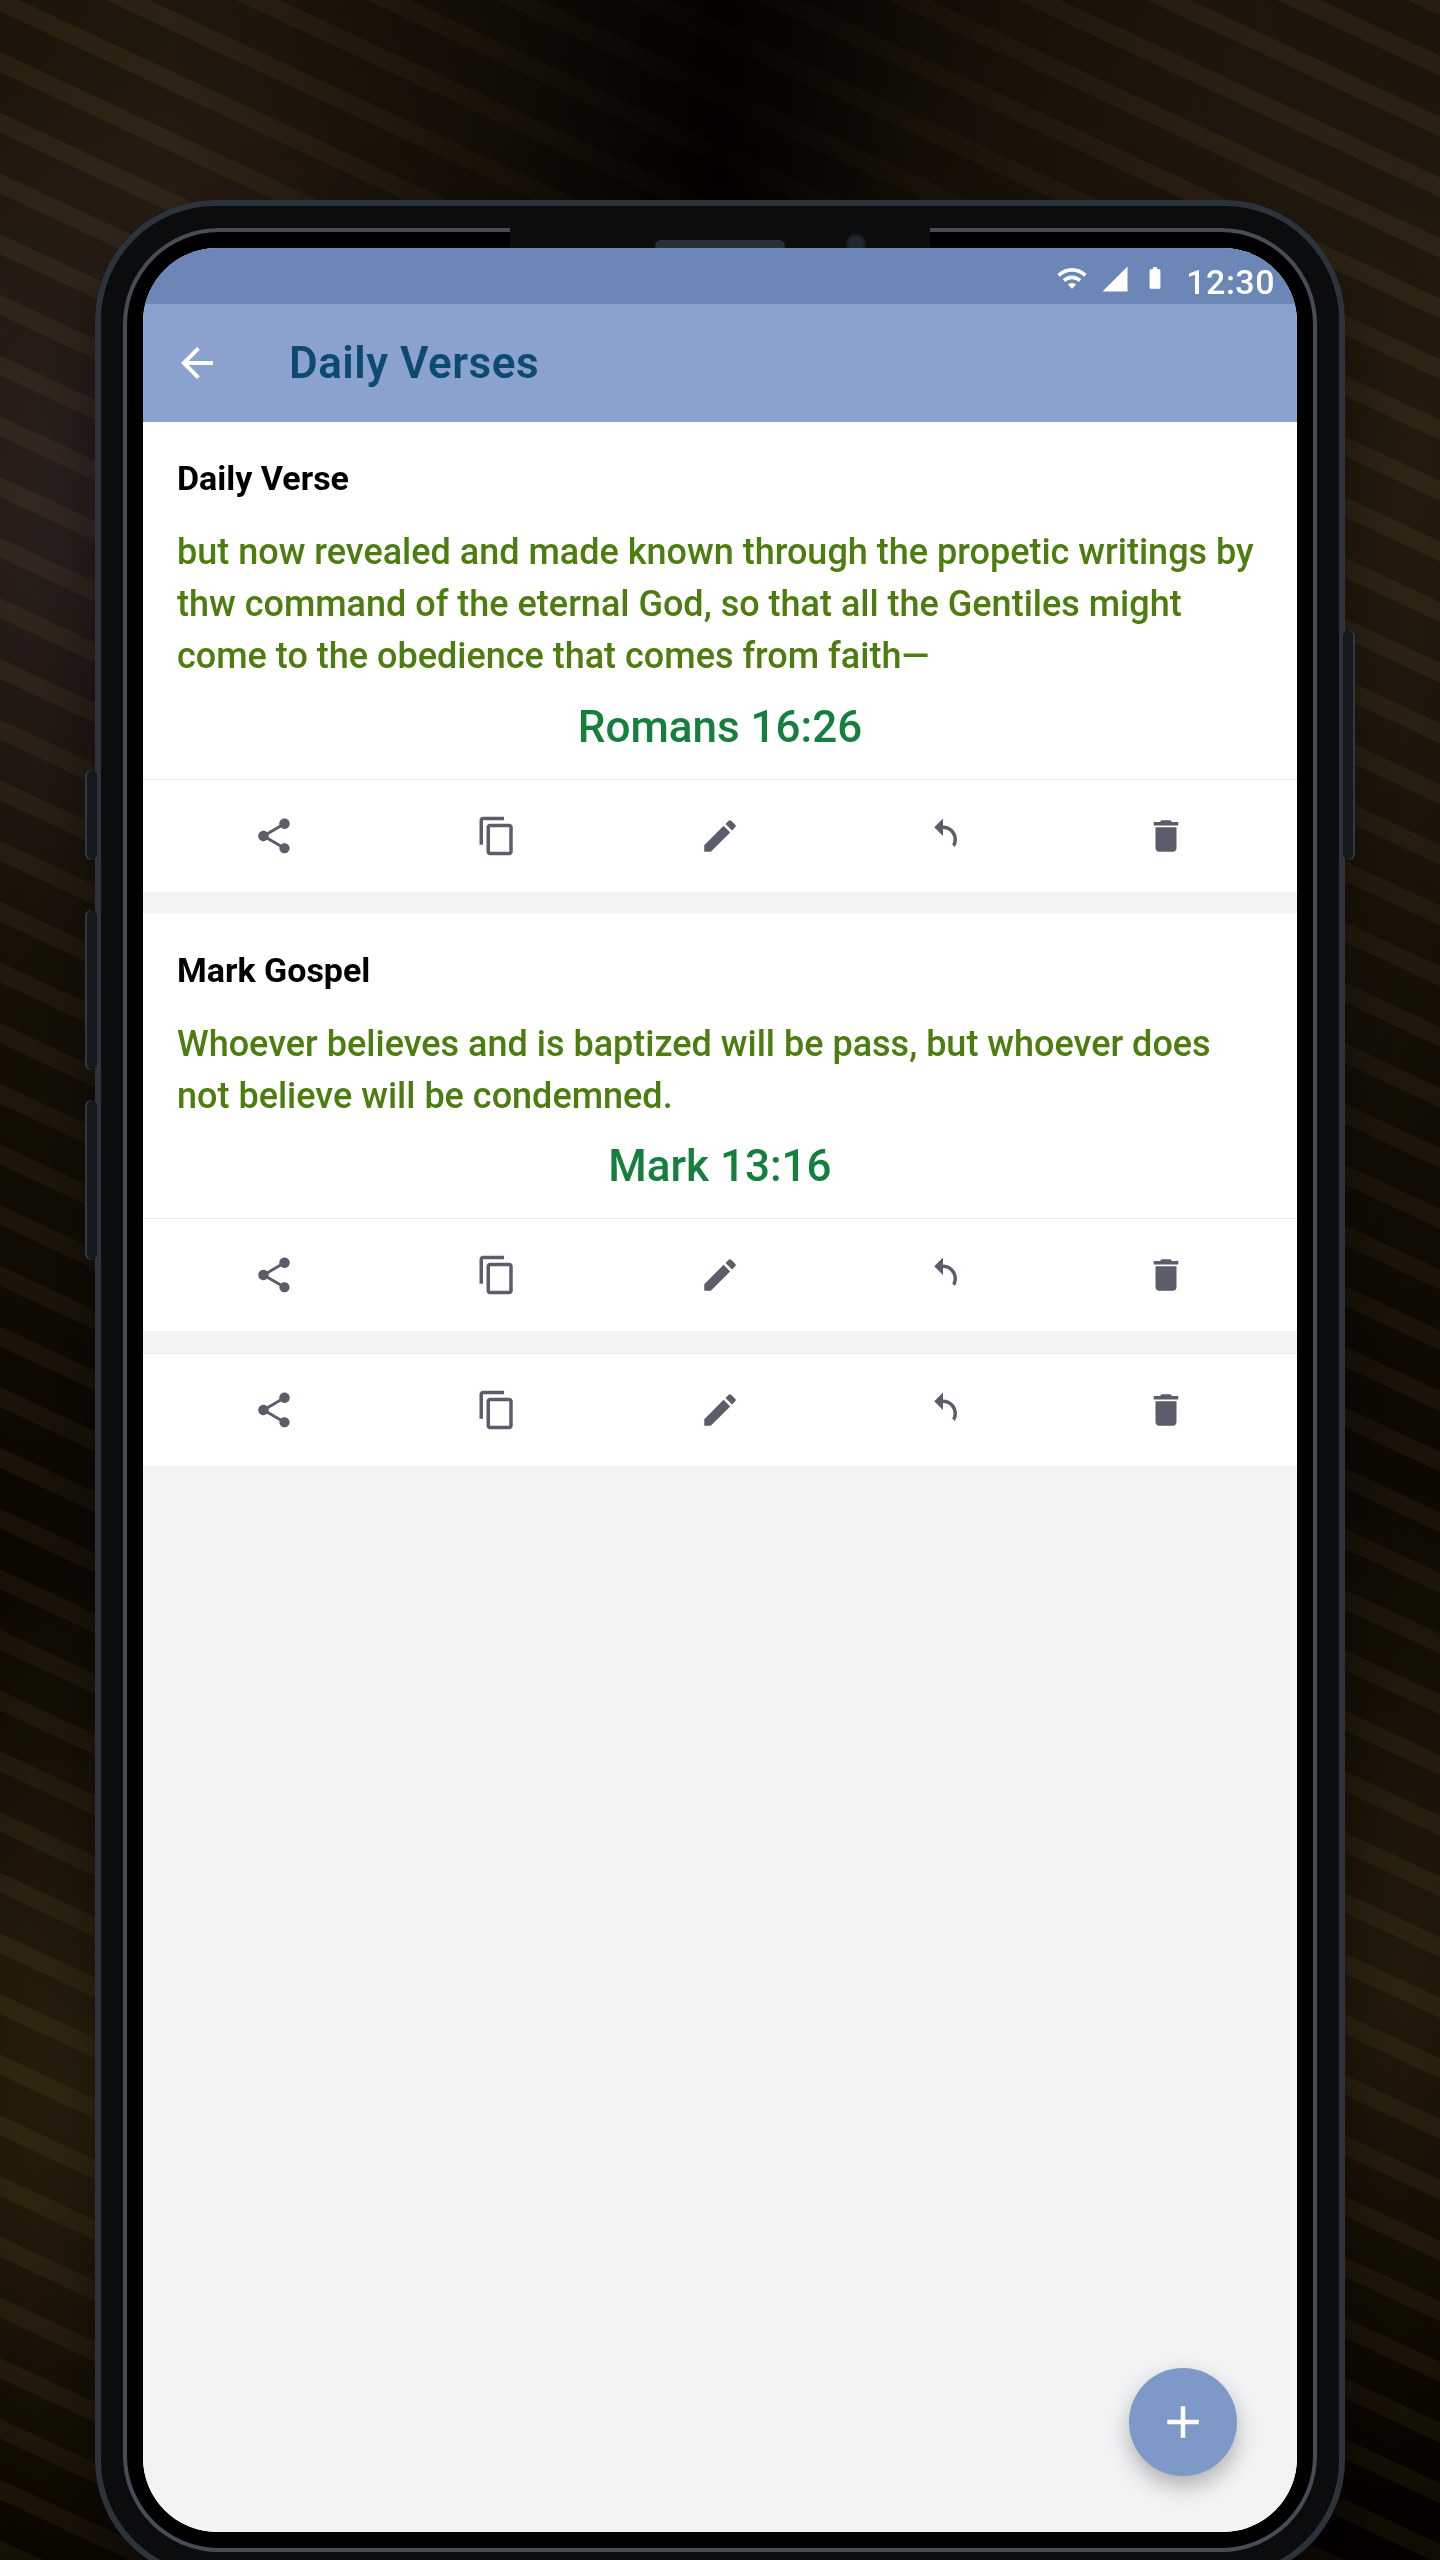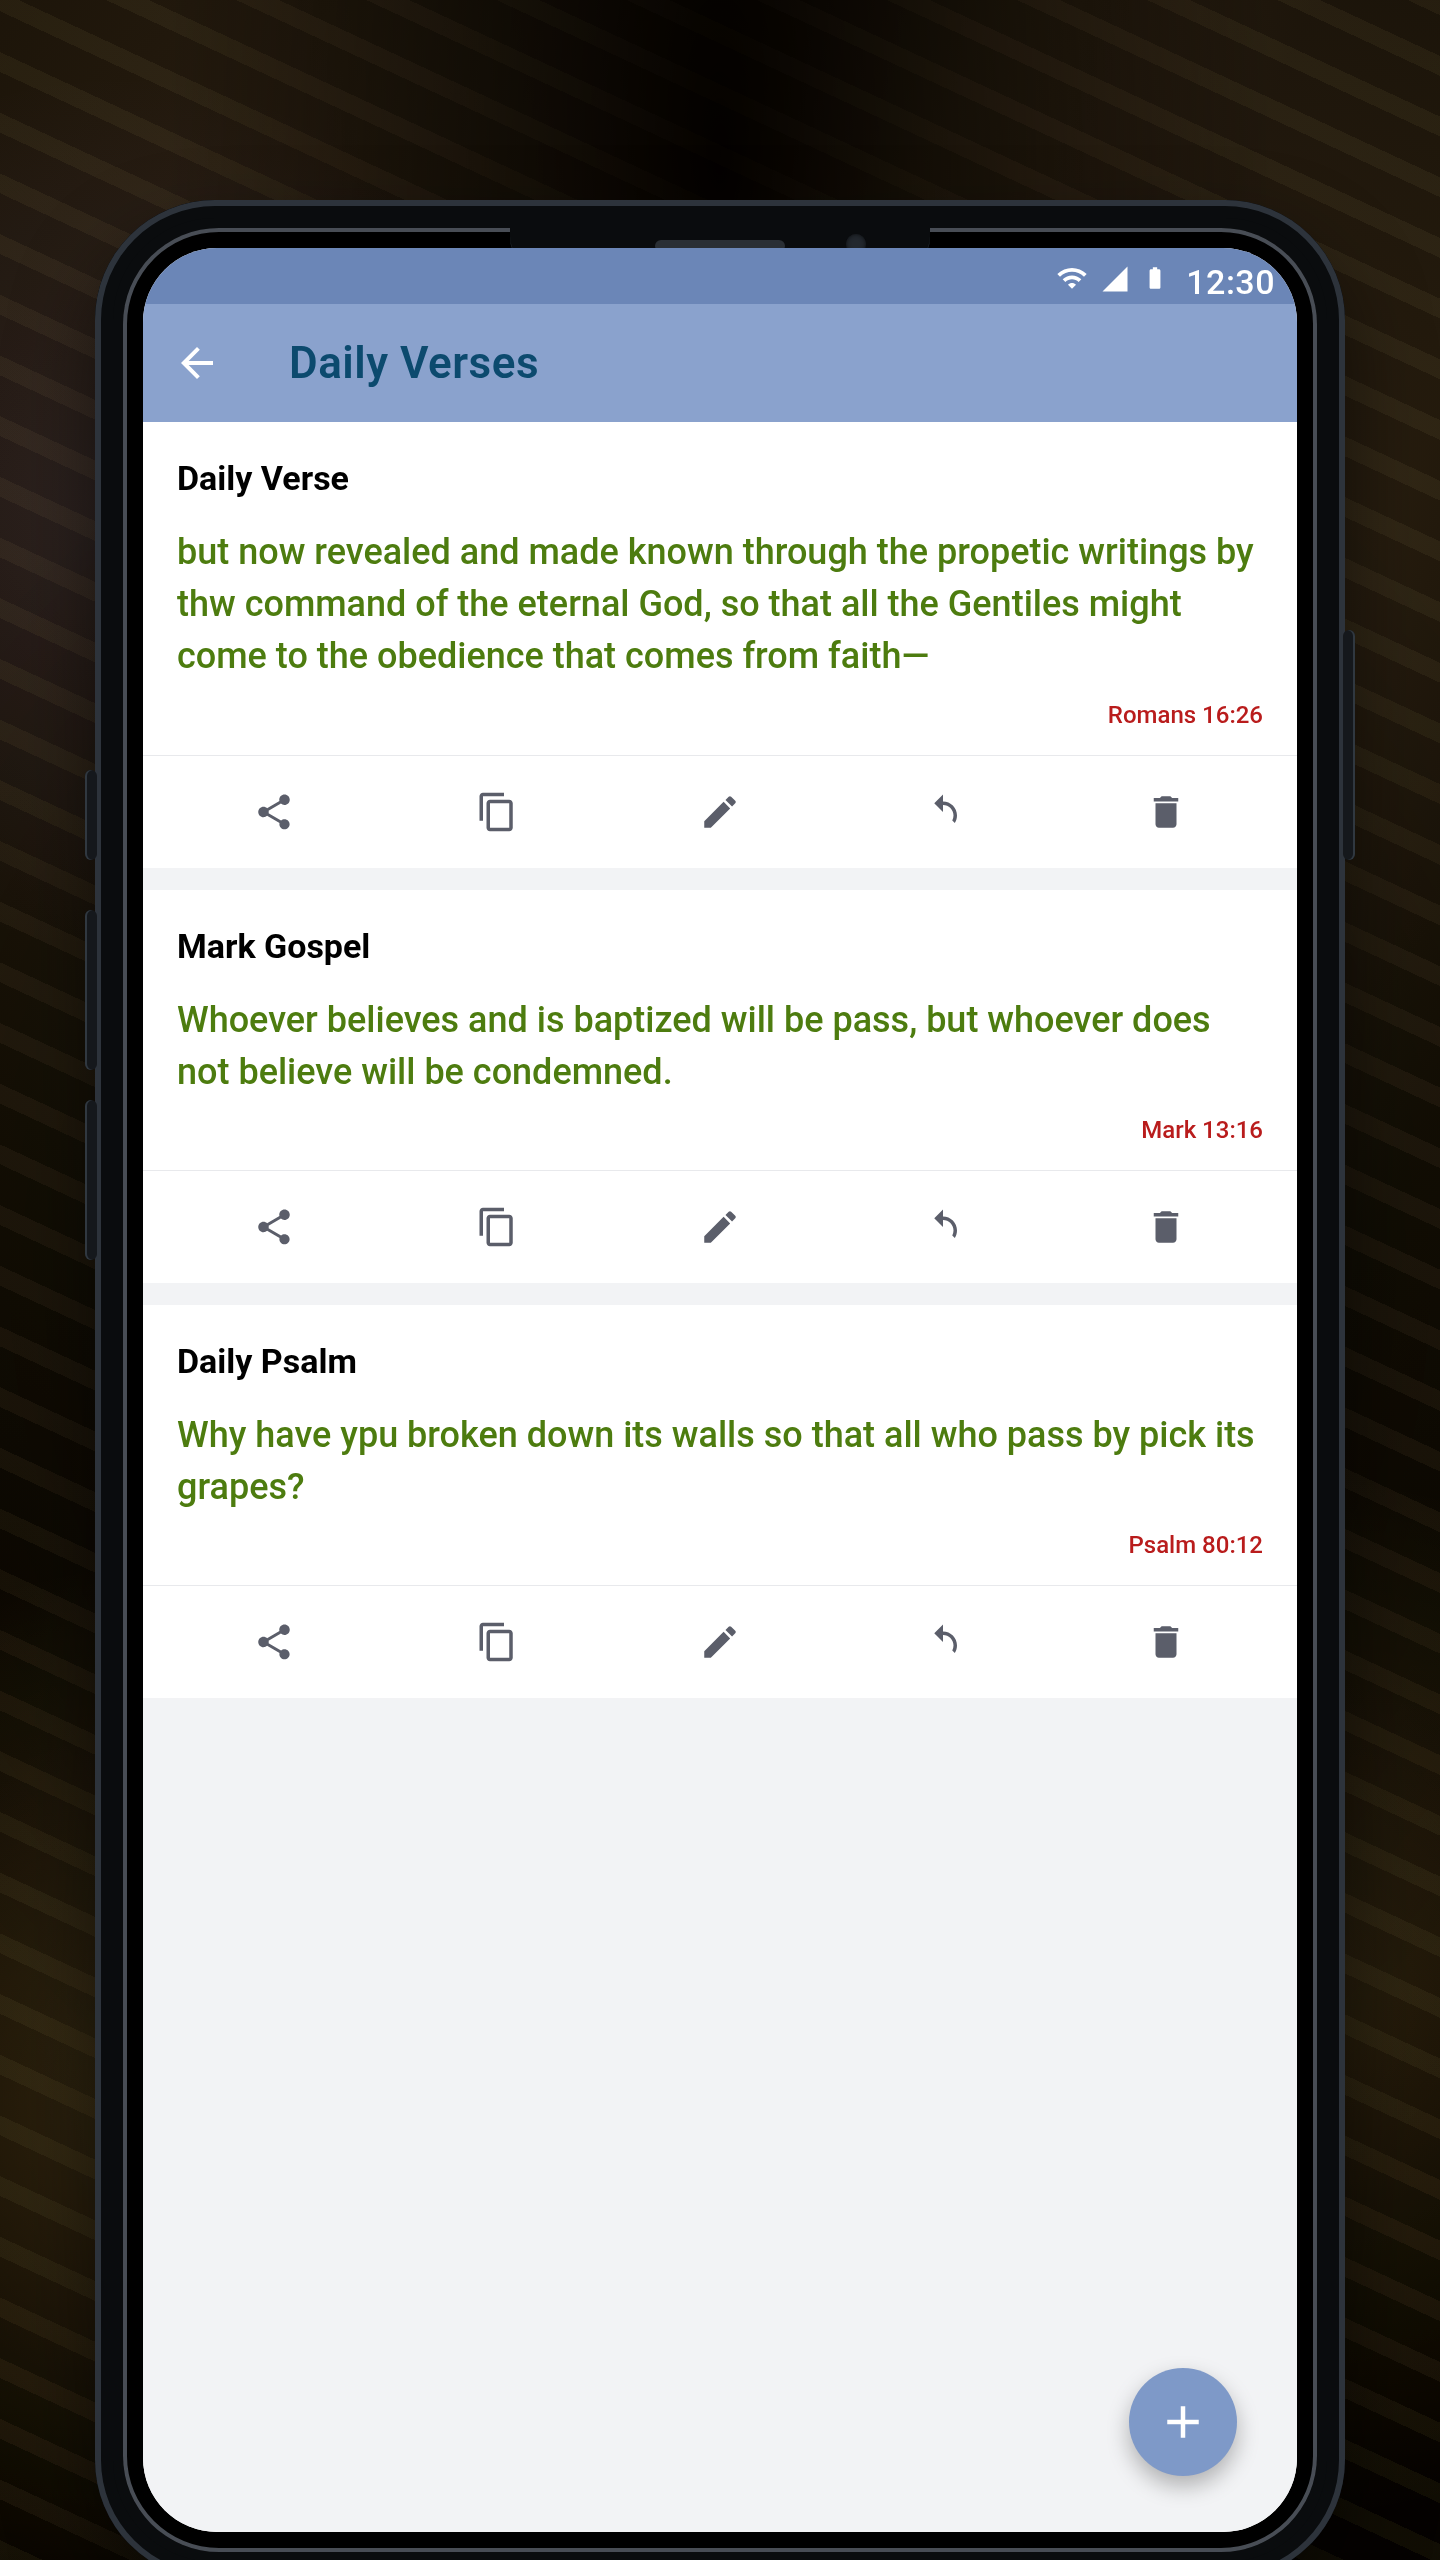--- a/index.html
+++ b/index.html
@@ -153,24 +153,24 @@
     margin-bottom:28px;
   }
   .verse-text{
     color:#4d7c0f;
     font-size:36px;
     line-height:1.45;
     font-weight:500;
     margin-bottom:18px;
   }
   .verse-ref{
-    color:#b91c1c;
-    font-size:24px;
+    color:#15803d;
+    font-size:44px;
     font-weight:500;
-    text-align:right;
+    text-align:center;
   }
   .card-actions{
     border-top:1px solid #e8e9ec;
     display:flex;
     justify-content:space-around;
     align-items:center;
     padding:26px 20px;
   }
   .action-btn{
     width:80px;height:60px;
@@ -304,25 +304,20 @@
                   </svg>
                 </div>
                 <div class="action-btn">
                   <svg viewBox="0 0 24 24" width="42" height="42">
                     <path d="M6 19c0 1.1.9 2 2 2h8c1.1 0 2-.9 2-2V7H6v12zM19 4h-3.5l-1-1h-5l-1 1H5v2h14V4z"></path>
                   </svg>
                 </div>
               </div>
             </div>
             <div class="card">
-              <div class="card-body">
-                <div class="card-title">Daily Psalm</div>
-                <div class="verse-text">Why have ypu broken down its walls so that all who pass by pick its grapes?</div>
-                <div class="verse-ref">Psalm 80:12</div>
-              </div>
               <div class="card-actions">
                 <div class="action-btn">
                   <svg viewBox="0 0 24 24" width="42" height="42">
                     <path d="M18 16.08c-.76 0-1.44.3-1.96.77L8.91 12.7c.05-.23.09-.46.09-.7s-.04-.47-.09-.7l7.05-4.11c.54.5 1.25.81 2.04.81 1.66 0 3-1.34 3-3s-1.34-3-3-3-3 1.34-3 3c0 .24.04.47.09.7L8.04 9.81C7.5 9.31 6.79 9 6 9c-1.66 0-3 1.34-3 3s1.34 3 3 3c.79 0 1.5-.31 2.04-.81l7.12 4.16c-.05.21-.08.43-.08.65 0 1.61 1.31 2.92 2.92 2.92s2.92-1.31 2.92-2.92-1.31-2.92-2.92-2.92z"></path>
                   </svg>
                 </div>
                 <div class="action-btn">
                   <svg viewBox="0 0 24 24" width="42" height="42">
                     <path d="M16 1H4c-1.1 0-2 .9-2 2v14h2V3h12V1zm3 4H8c-1.1 0-2 .9-2 2v14c0 1.1.9 2 2 2h11c1.1 0 2-.9 2-2V7c0-1.1-.9-2-2-2zm0 16H8V7h11v14z"></path>
                   </svg>

